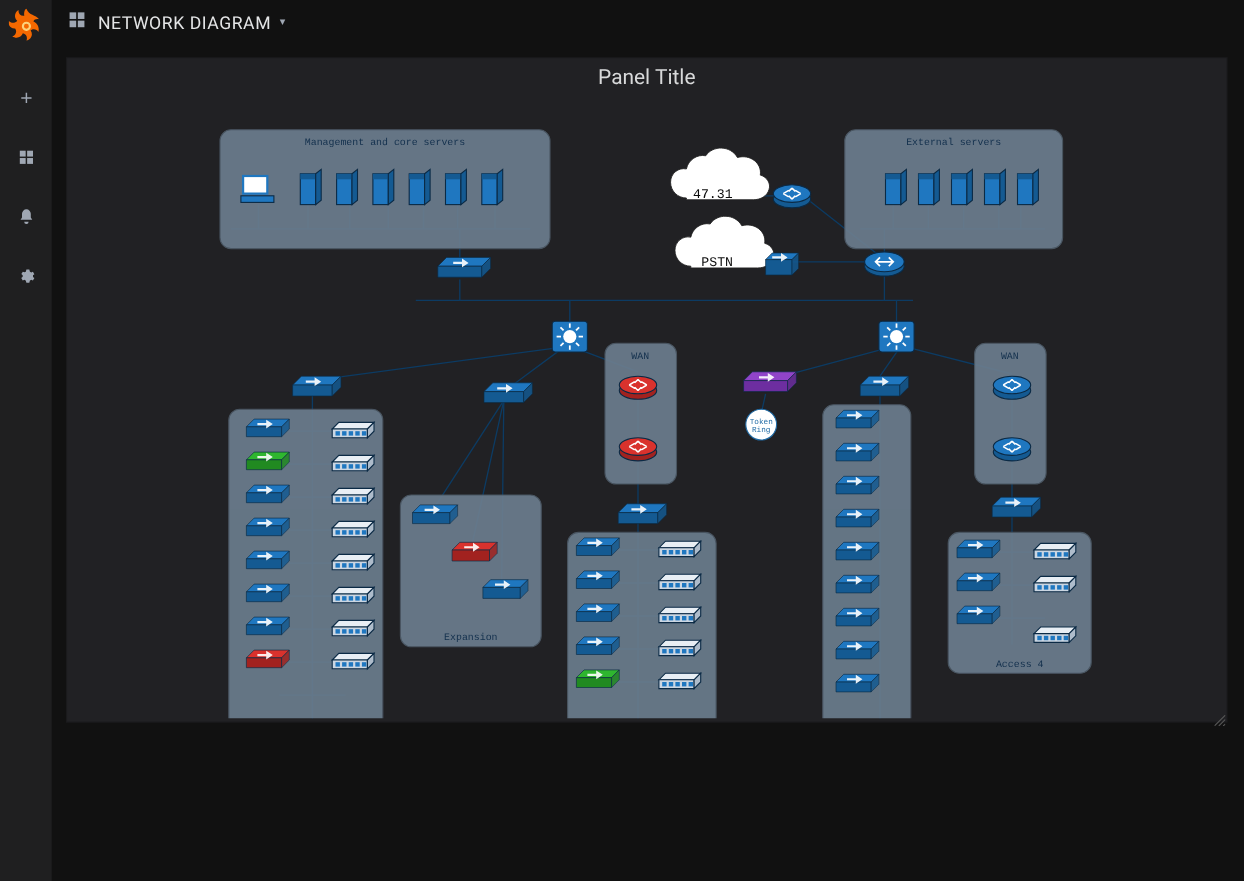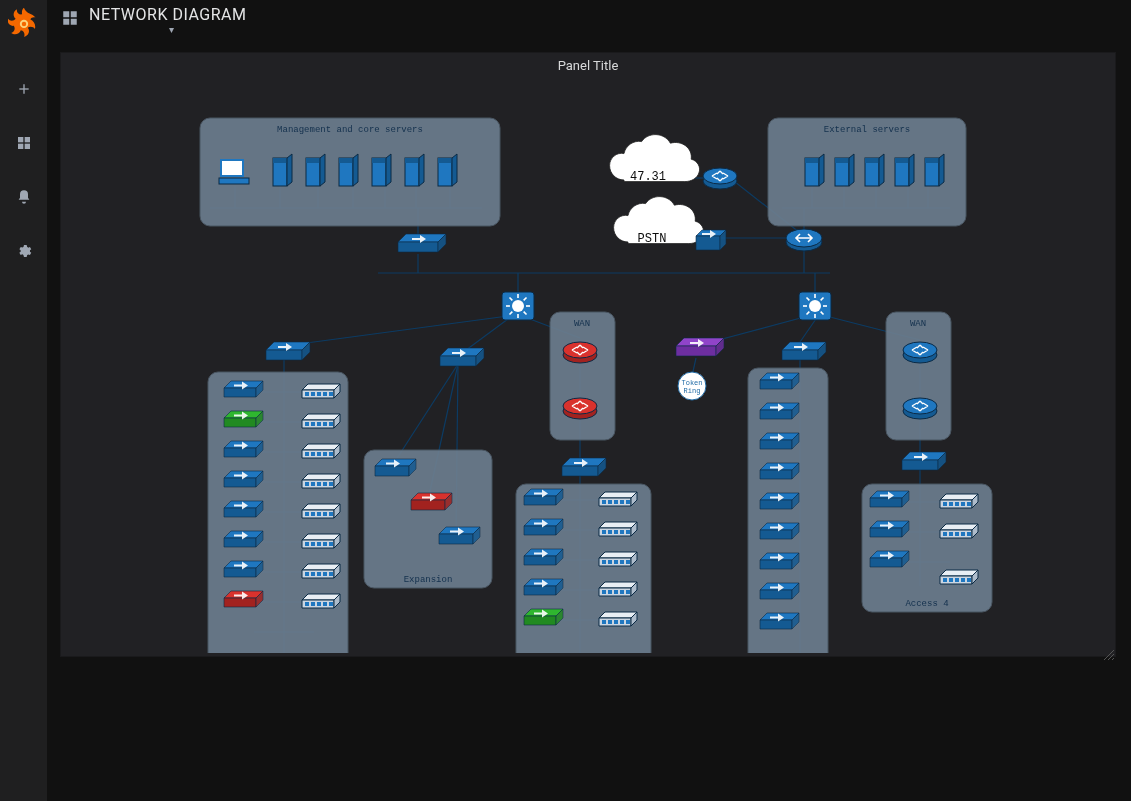--- a/index.html
+++ b/index.html
@@ -46,37 +46,36 @@
     margin: 0 10px 0 14px;
     color: #9fa7b3;
   }
   .header .title {
     font-size: 16px;
     letter-spacing: 0.5px;
     color: #e4e5e6;
     display: flex;
     align-items: center;
     cursor: pointer;
-    flex-direction: column;
   }
   .header .title .caret {
     margin-left: 8px;
     font-size: 10px;
     color: #9fa7b3;
   }
   .panel {
     position: absolute;
     left: 60px; top: 52px;
     width: 1056px; height: 605px;
     background: #212124;
     box-shadow: 0 0 0 1px rgba(0,0,0,0.2) inset;
   }
   .panel-title {
     text-align: center;
-    font-size: 13px;
+    font-size: 19px;
     padding-top: 6px;
     color: #d8d9da;
     user-select: none;
     cursor: pointer;
   }
   .diagram-canvas {
     position: absolute;
     left: 0; top: 26px;
     width: 1056px; height: 575px; font-family: Liberation Mono, monospace;
   }

